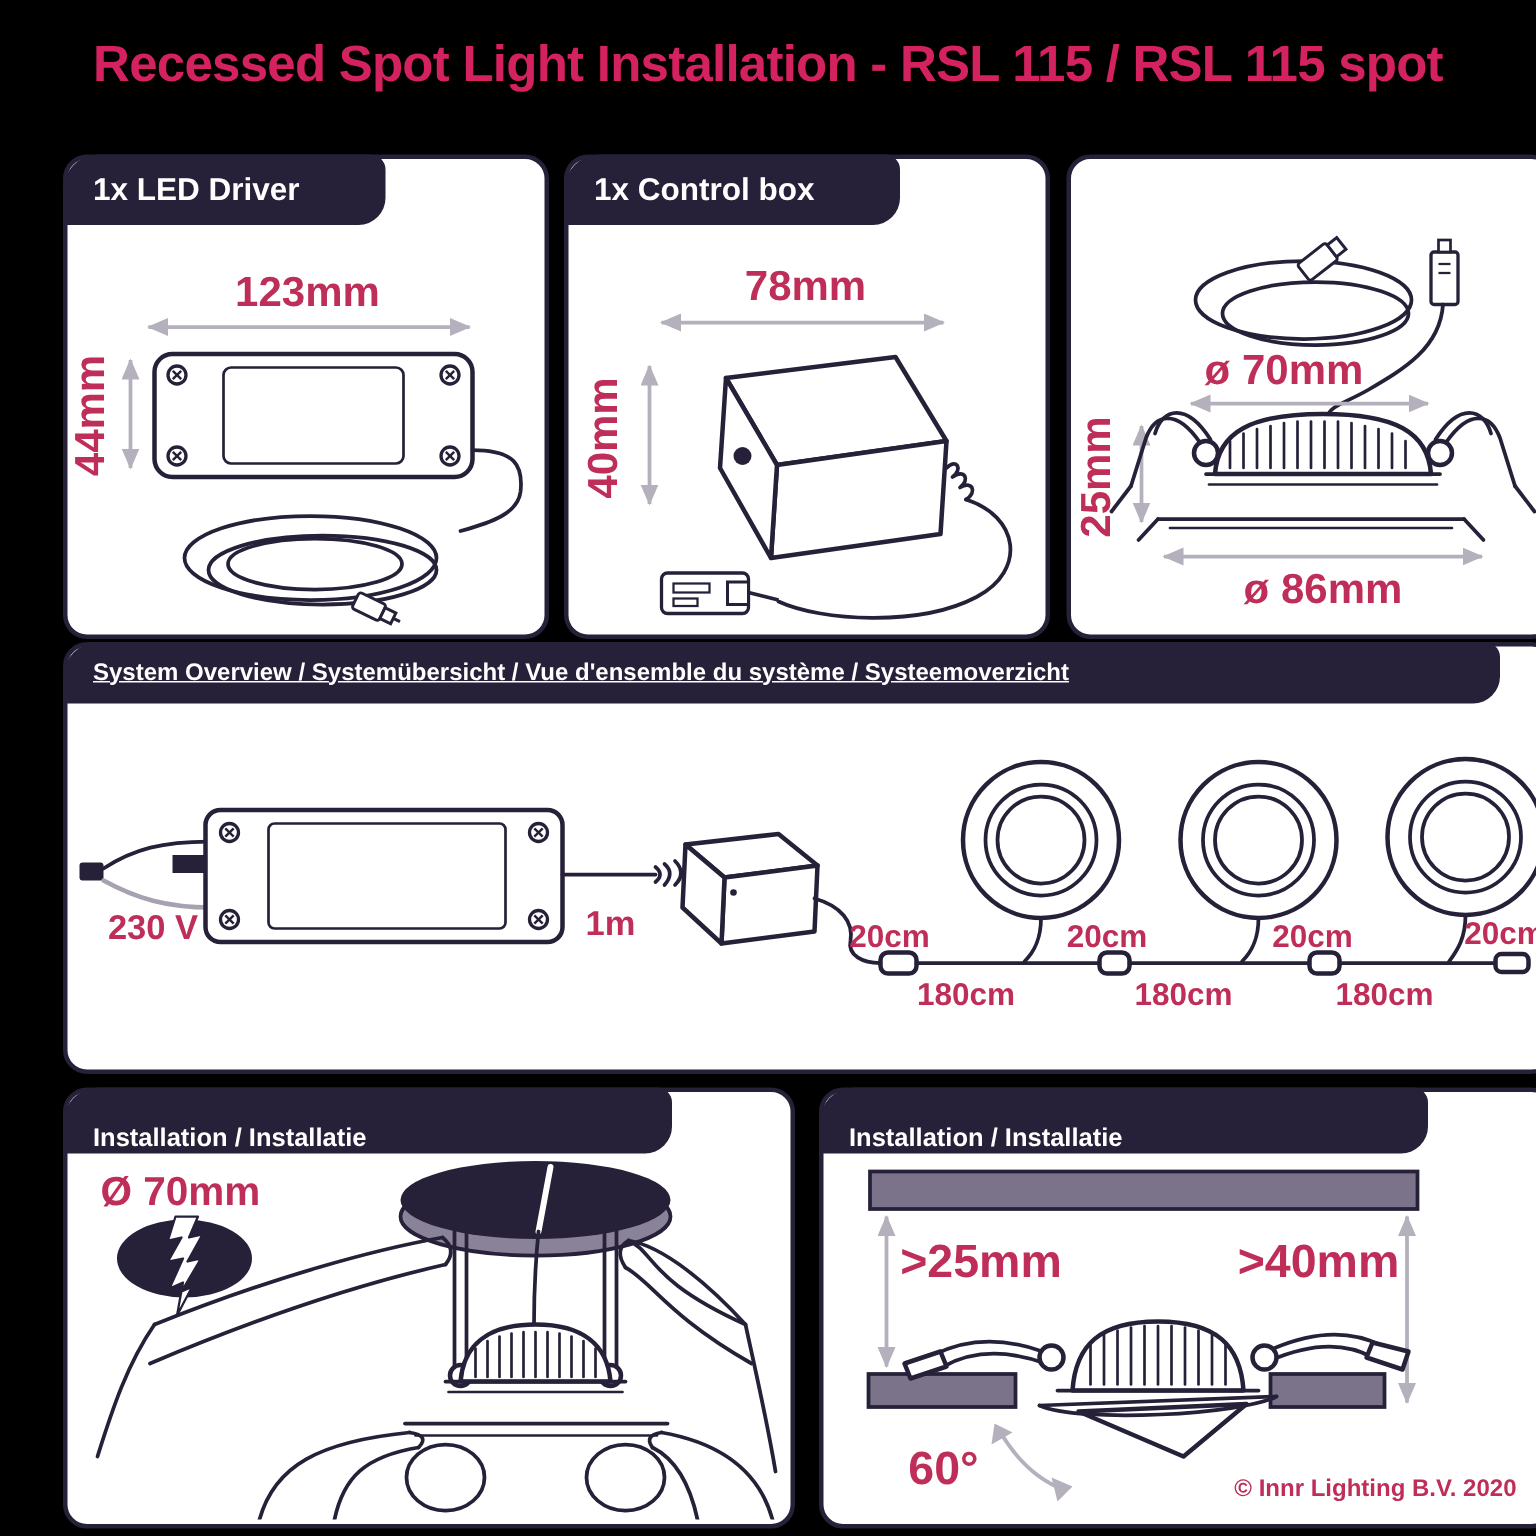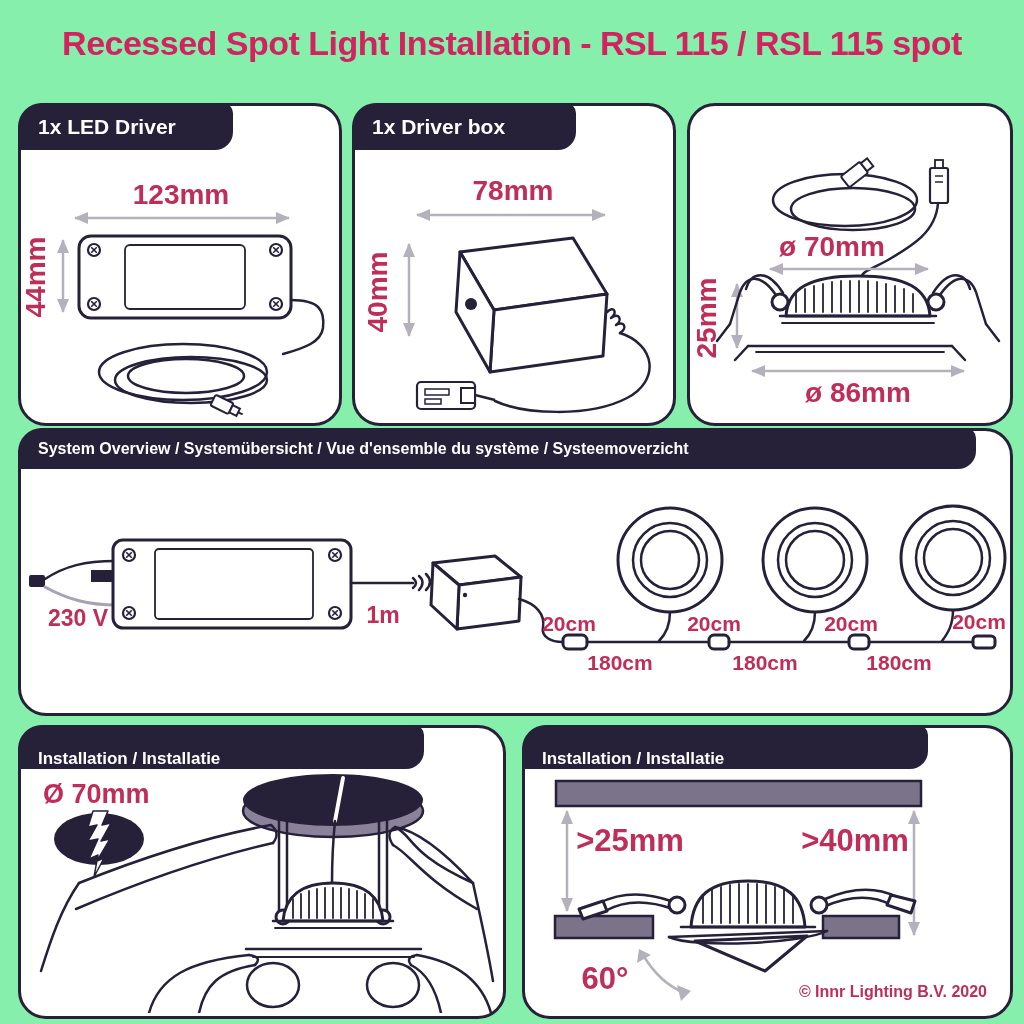--- a/index.html
+++ b/index.html
@@ -5,30 +5,30 @@
   :root{
     --ink:#262038;
     --pink:#d4215f;
     --dim:#bf2e58;
     --dimlight:#c9547a;
     --gray:#7b7389;
     --arrow:#b4b0bc;
     --wire2:#a7a1b2;
   }
   html,body{margin:0;padding:0;background:#ffffff;}
-  .page{position:relative;width:1024px;height:1024px;background:#86efac;overflow:hidden;
+  .page{position:relative;width:1024px;height:1024px;background:#000000;overflow:hidden;
         font-family:"Liberation Sans", sans-serif;}
   .title{position:absolute;left:0;top:24px;width:1024px;text-align:center;
          font-size:34px;font-weight:bold;color:var(--pink);letter-spacing:-0.5px;}
-  .panel{position:absolute;background:#fff;border:3px solid var(--ink);border-radius:28px;}
+  .panel{position:absolute;background:#fff;border:3px solid var(--ink);border-radius:16px;margin-left:24px;}
   .tab{position:absolute;left:-3px;top:-3px;background:var(--ink);color:#fff;
        display:flex;align-items:center;padding:0 20px;font-weight:bold;
        border-radius:24px 10px 18px 0;box-sizing:border-box;}
   .tab.big{height:47px;font-size:21px;}
-  .tab.mid{height:41px;font-size:16px;}
+  .tab.mid{height:41px;font-size:16px;text-decoration:underline;}
   .tab.low{height:44px;font-size:17px;align-items:flex-end;}
   svg.art{position:absolute;left:0;display:block;}
   svg text{font-family:"Liberation Sans", sans-serif;font-weight:bold;fill:var(--dim);}
   .ink{stroke:var(--ink);stroke-width:2.5;fill:none;stroke-linecap:round;stroke-linejoin:round;}
   .inkw{stroke:var(--ink);stroke-width:3;fill:#fff;stroke-linecap:round;stroke-linejoin:round;}
   .thin{stroke:var(--ink);stroke-width:1.8;fill:none;stroke-linecap:round;}
   .dim{stroke:var(--arrow);stroke-width:2.5;fill:none;}
 </style>
 </head>
 <body>
@@ -76,21 +76,21 @@
           <rect x="0" y="-6" width="20" height="12" rx="2" fill="#fff" stroke="#262038" stroke-width="2"></rect>
           <rect x="20" y="-4" width="8" height="8" fill="#fff" stroke="#262038" stroke-width="2"></rect>
           <line x1="28" y1="0" x2="33" y2="0" stroke="#262038" stroke-width="2"></line>
         </g>
       </g>
     </svg>
   </div>
 
   <div class="panel" style="left:352px;top:103px;width:318px;height:317px;">
     <div class="tab big" style="width:224px;">
-      <span>1x Driver box</span>
+      <span>1x Control box</span>
     </div>
     <svg class="art" style="top:46px;" width="318" height="268" viewBox="0 0 318 268">
       <text x="158" y="48" font-size="28" text-anchor="middle">78mm</text>
       <line class="dim" x1="62" y1="63" x2="250" y2="63" marker-start="url(#da)" marker-end="url(#da)"></line>
       <text font-size="28" text-anchor="middle" transform="translate(32,140) rotate(-90)">40mm</text>
       <line class="dim" x1="54" y1="92" x2="54" y2="184" marker-start="url(#da)" marker-end="url(#da)"></line>
       <g>
         <path class="inkw" d="M105,100 L218,86 L252,142 L139,158 Z"></path>
         <path class="inkw" d="M139,158 L252,142 L248,204 L135,220 Z"></path>
         <path class="inkw" d="M105,100 L139,158 L135,220 L101,160 Z"></path>

